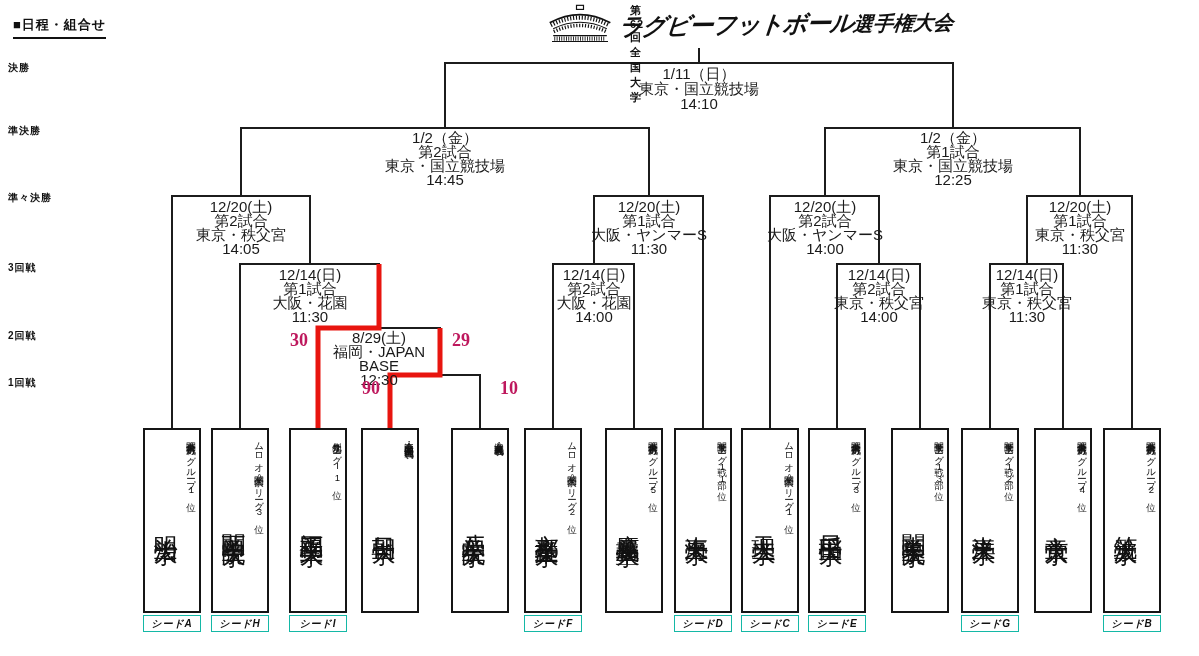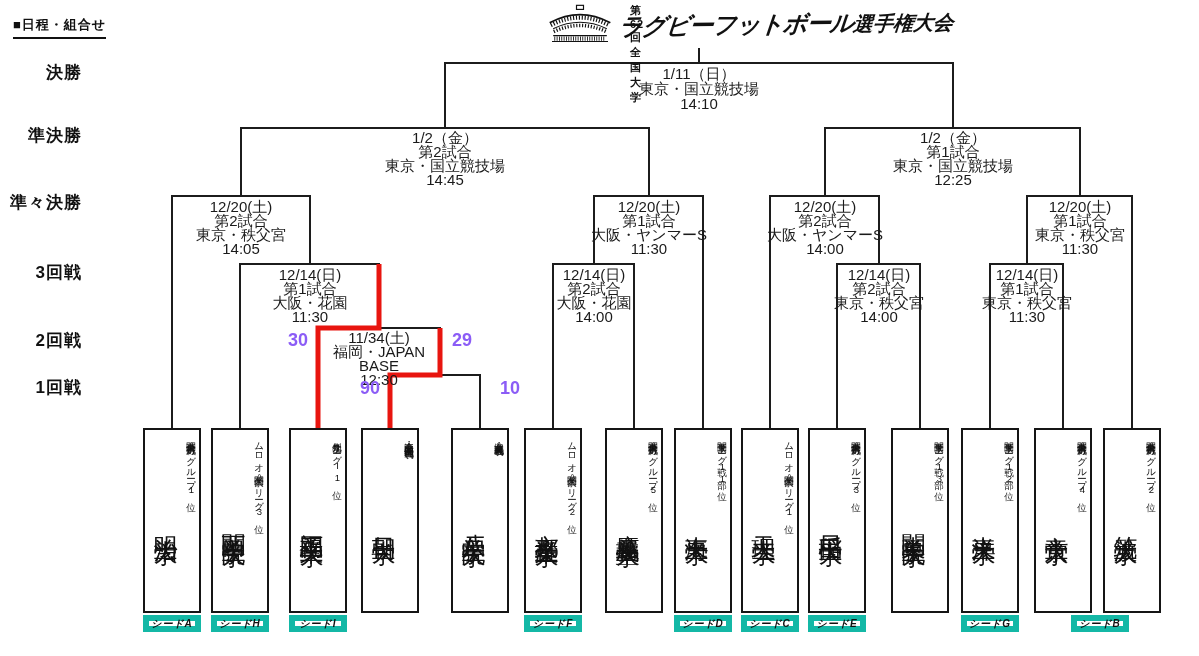--- a/index.html
+++ b/index.html
@@ -17,44 +17,44 @@
     position:absolute;left:85px;top:1px;font-size:11px;font-weight:bold;letter-spacing:1px;
   }
   .title-text{
     position:absolute;left:72px;top:9px;white-space:nowrap;
     font-weight:bold;font-style:italic;transform:skewX(-6deg) rotate(-1deg);
     transform-origin:left bottom;
   }
   .title-main{font-size:24px;letter-spacing:-1px;}
   .title-sub{font-size:20px;letter-spacing:0px;}
   .rlabel{
-    position:absolute;left:8px;width:74px;text-align:right;
-    font-size:17px;font-weight:600;letter-spacing:1px;
+    position:absolute;left:8px;width:74px;
+    font-size:10px;font-weight:600;letter-spacing:1px;
   }
   .mlabel{position:absolute;text-align:center;font-size:15px;line-height:15px;color:#1a1a1a;}
   .mlabel.small{line-height:14px;}
-  .score{position:absolute;width:36px;font-size:18px;font-weight:bold;color:#8b5cf6;}
+  .score{position:absolute;width:36px;font-size:18px;font-weight:bold;color:#be185d;font-family:Liberation Serif, serif;}
   .team{
     position:absolute;top:428px;width:58px;height:185px;background:#fff;
     border:2px solid #151515;box-sizing:border-box;
   }
   .tname{
     position:absolute;top:0;bottom:0;left:0;right:13px;
     display:grid;place-items:center;
     writing-mode:vertical-rl;text-orientation:upright;
     font-size:24px;letter-spacing:2px;font-weight:500;
   }
   .tqual{
     position:absolute;top:5px;right:2px;
     writing-mode:vertical-rl;text-orientation:upright;
     font-size:9.5px;line-height:11px;letter-spacing:0.5px;
   }
   .seedbar{
     position:absolute;top:615px;width:58px;height:17px;background:#fff;
-    border:6px solid #14b8a6;box-sizing:border-box;
+    border:1px solid #14b8a6;box-sizing:border-box;
     display:flex;align-items:center;justify-content:center;
     font-size:10px;font-weight:bold;font-style:italic;letter-spacing:1px;
   }
 </style>
 </head>
 <body>
 
 <div id="stage">
 
   <svg id="bracket-svg" width="1199" height="656" viewBox="0 0 1199 656">
@@ -182,21 +182,21 @@
   </div>
 
   <div class="mlabel small" style="left:962px;top:268px;width:130px">
     <div>12/14(日)</div>
     <div>第1試合</div>
     <div>東京・秩父宮</div>
     <div>11:30</div>
   </div>
 
   <div class="mlabel small" style="left:314px;top:331px;width:130px">
-    <div>11/34(土)</div>
+    <div>8/29(土)</div>
     <div>福岡・JAPAN BASE</div>
     <div>12:30</div>
   </div>
 
 
   <div class="score" style="left:272px;top:330px;text-align:right">30</div>
   <div class="score" style="left:452px;top:330px;text-align:left">29</div>
   <div class="score" style="left:344px;top:378px;text-align:right">90</div>
   <div class="score" style="left:500px;top:378px;text-align:left">10</div>
 
@@ -258,15 +258,15 @@
   </div>
 
   <div class="seedbar" style="left:143px">シードA</div>
   <div class="seedbar" style="left:211px">シードH</div>
   <div class="seedbar" style="left:289px">シードI</div>
   <div class="seedbar" style="left:524px">シードF</div>
   <div class="seedbar" style="left:674px">シードD</div>
   <div class="seedbar" style="left:741px">シードC</div>
   <div class="seedbar" style="left:808px">シードE</div>
   <div class="seedbar" style="left:961px">シードG</div>
-  <div class="seedbar" style="left:1071px">シードB</div>
+  <div class="seedbar" style="left:1103px">シードB</div>
 
 </div>
 
 </body></html>

